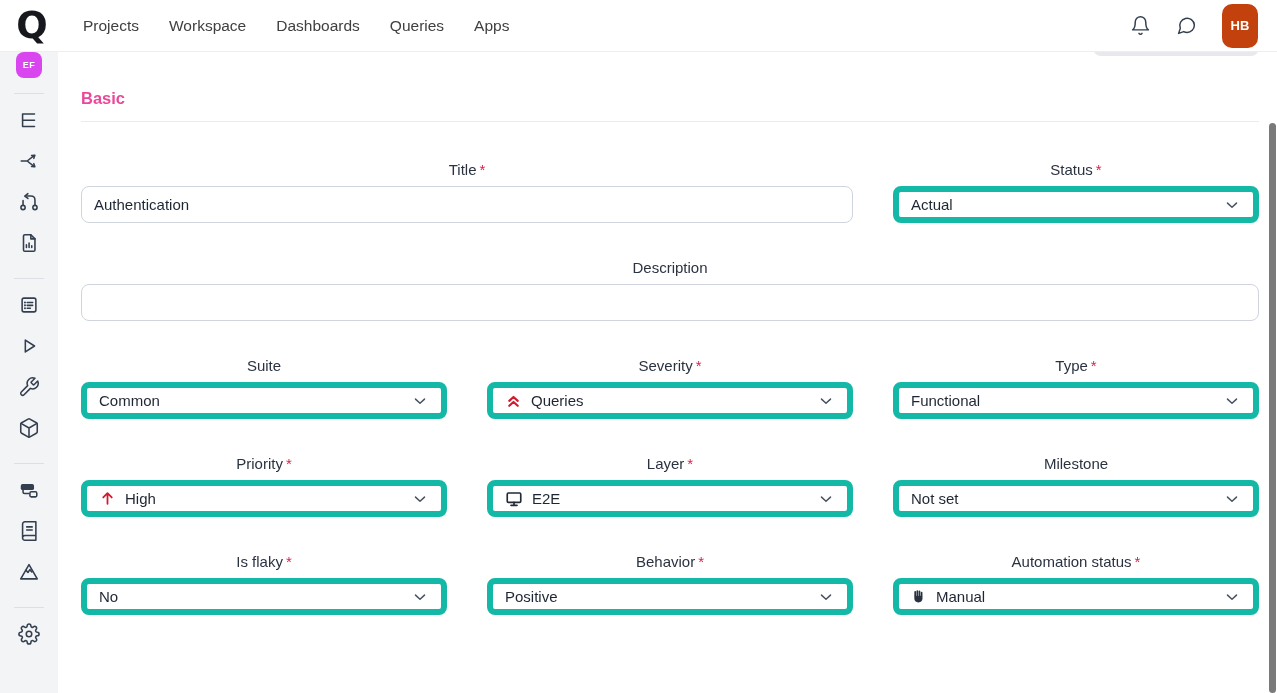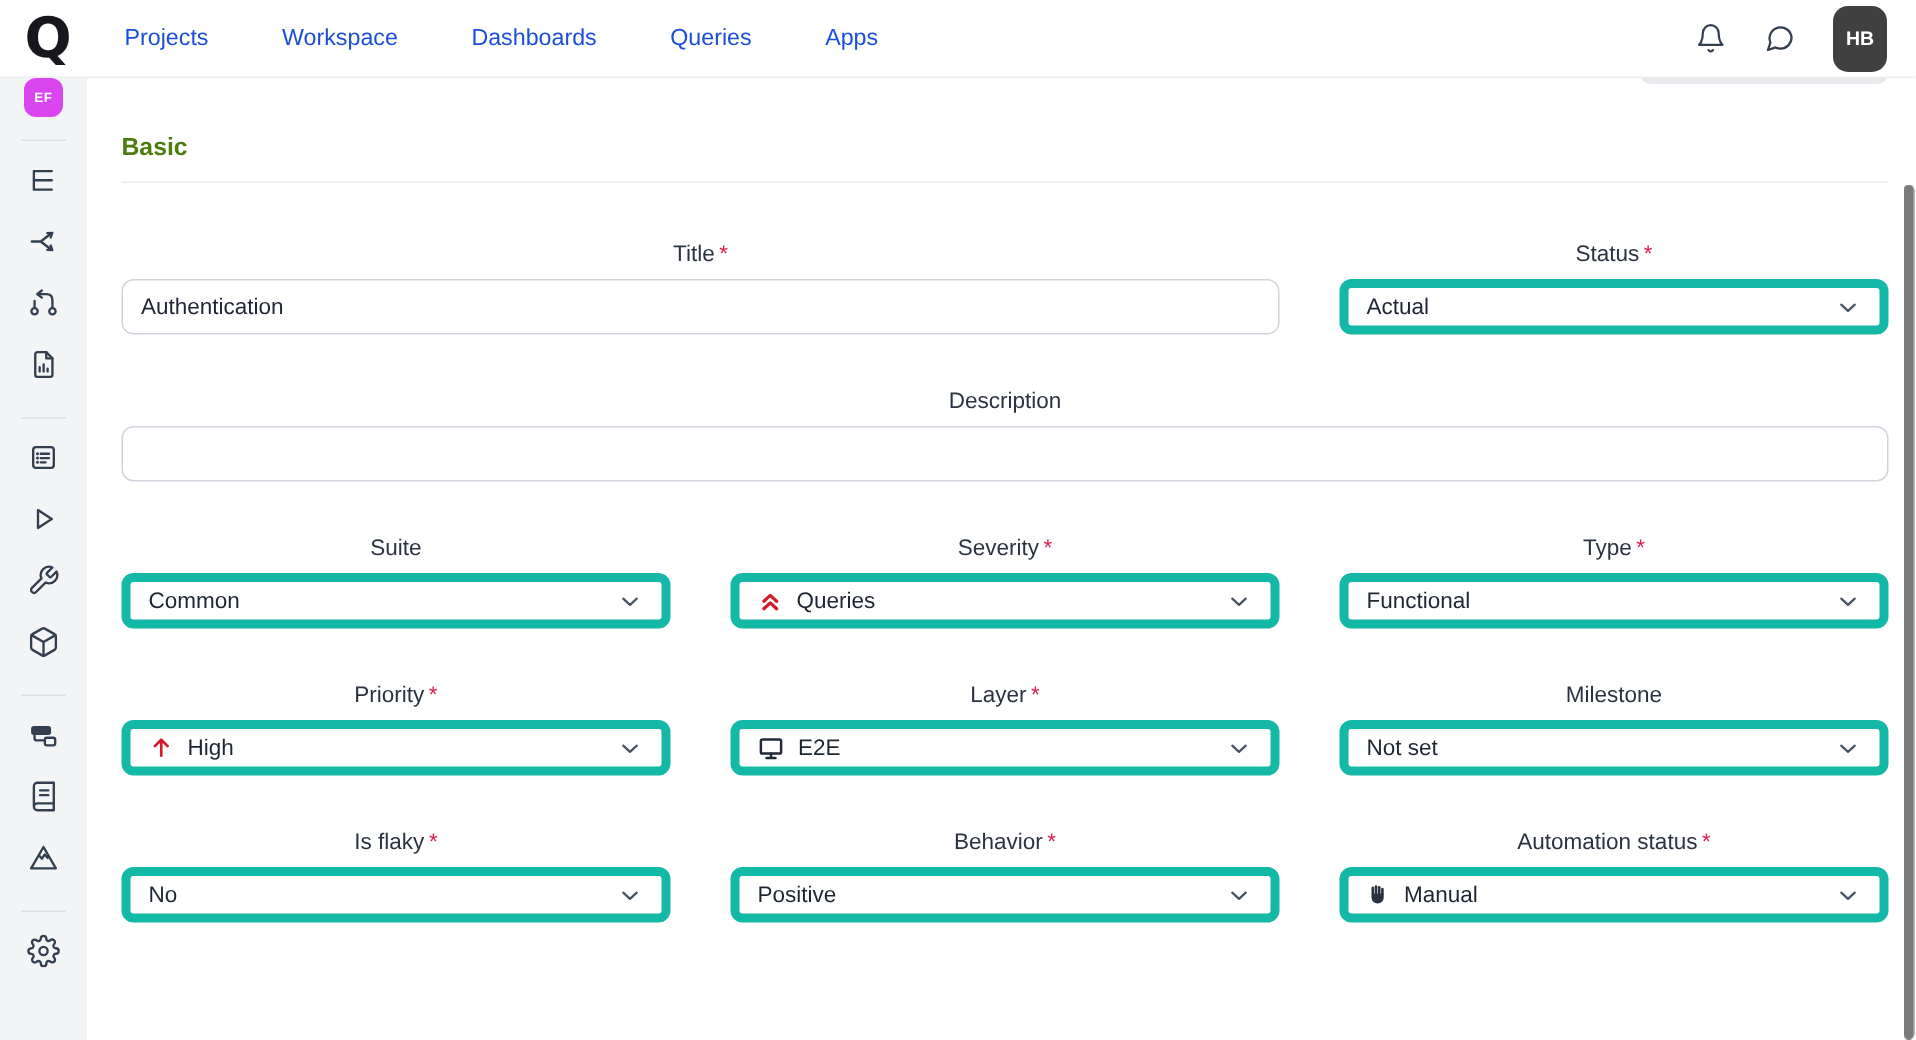--- a/index.html
+++ b/index.html
@@ -13,27 +13,27 @@
   .topnav {
     position:fixed; top:0; left:0; right:0; height:52px;
     background:#fff; border-bottom:1px solid #eceef1;
     display:flex; align-items:center; z-index:10;
   }
   .logo {
     margin-left:13px; width:38px; text-align:center;
     font-size:37px; font-weight:800; color:#16181d; line-height:52px;
     font-family:"DejaVu Sans","Liberation Sans",sans-serif; cursor:pointer;
   }
-  .nav-items { display:flex; gap:49px; margin-left:32px;
-    font-size:15.5px; font-weight:500; color:#1d4ed8; }
+  .nav-items { display:flex; gap:30px; margin-left:32px;
+    font-size:15.5px; font-weight:500; color:#404040; }
   .nav-item { cursor:pointer; }
   .topnav-right { margin-left:auto; display:flex; align-items:center; gap:25px; padding-right:19px; }
   .top-icon { display:flex; cursor:pointer; }
   .avatar {
-    width:36px; height:44px; border-radius:10px; background:#404040;
+    width:36px; height:44px; border-radius:10px; background:#c2410c;
     color:#fff; font-size:13px; font-weight:600;
     display:flex; align-items:center; justify-content:center; cursor:pointer;
   }
   
   .sidebar {
     position:fixed; top:52px; left:0; bottom:0; width:58px;
     background:#f3f4f6; display:flex; flex-direction:column; align-items:center;
   }
   .project-badge {
     width:26px; height:26px; border-radius:8px;
@@ -47,21 +47,21 @@
   
   main { margin-left:58px; padding:0 18px 0 23px; }
   .page-header { margin-top:19px; display:flex; align-items:center; }
   .back-arrow { margin-right:9px; display:flex; cursor:pointer; }
   h1 { font-size:29px; font-weight:700; color:#1b212c; margin:0; letter-spacing:-.3px; }
   .configure-btn {
     margin-left:auto; height:37px; background:#e8e9ed; border:none; border-radius:8px;
     display:flex; align-items:center; gap:9px; padding:0 15px;
     font-size:15.5px; font-weight:500; color:#272d39; cursor:pointer; font-family:inherit;
   }
-  .section-title { margin-top:33px; font-size:16.5px; font-weight:700; color:#4d7c0f;
+  .section-title { margin-top:33px; font-size:16.5px; font-weight:700; color:#ec4899;
     padding-bottom:13px; border-bottom:1px solid #e9ebef; }
   .form-grid { margin-top:39px; display:grid; grid-template-columns:repeat(3,1fr);
     column-gap:40px; row-gap:36px; }
   .span-2 { grid-column:span 2; }
   .span-3 { grid-column:1/-1; }
   .field label { display:block; font-size:15px; color:#2b3341; margin-bottom:8px;text-align:center; }
   .req { color:#d91f4a; margin-left:3px; }
   .text-input {
     width:100%; height:37px; border:1px solid #d0d5dd; border-radius:8px;
     padding:0 12px; font-size:15px; color:#1f2633; font-family:inherit; outline:none; background:#fff;

